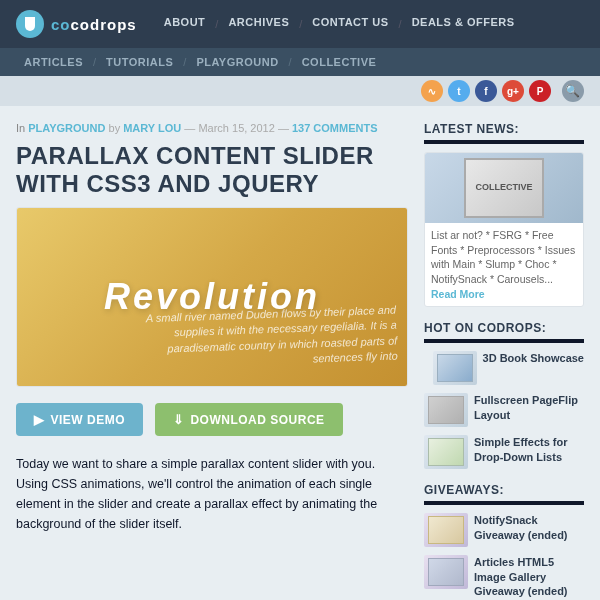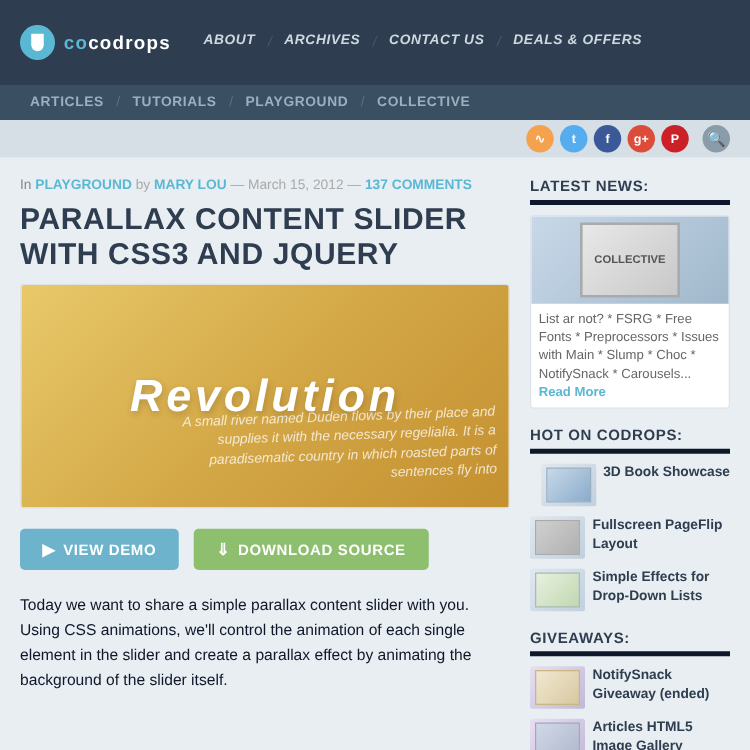--- a/index.html
+++ b/index.html
@@ -1,25 +1,25 @@
 <!DOCTYPE html>
 <html><head>
   <meta charset="utf-8">
   <style>
     * { box-sizing: border-box; margin: 0; padding: 0; }
     body { font-family: Arial, Helvetica, sans-serif; font-size: 13px; background: #e8eef2; color: #444; width: 600px; overflow-x: hidden; }
 
     
-    #header { background: #2e3d4f; height: 68px; display: flex; align-items: center; padding: 0 16px; }
+    #header { background: #2e3d4f; height: 48px; display: flex; align-items: center; padding: 0 16px; gap: 12px; }
     #logo { display: flex; align-items: center; gap: 7px; }
     .logo-drop { width: 28px; height: 28px; background: #5bb8d4; border-radius: 50%; display: flex; align-items: center; justify-content: center; }
     .logo-drop::before { content: ''; display: block; width: 10px; height: 14px; background: white; border-radius: 0 0 6px 6px; }
     .logo-text { color: white; font-size: 15px; font-weight: bold; letter-spacing: 1px; }
     .logo-text span { color: #5bb8d4; }
-    nav { margin-left: 18px; display: flex; gap: 0; font-style: italic; }
+    nav { margin-left: 7px; display: flex; gap: 0; }
     nav a { color: #cdd8e0; font-size: 11px; font-weight: bold; text-decoration: none; padding: 4px 8px; text-transform: uppercase; letter-spacing: 0.5px; }
     .nav-divider { color: #556; padding: 0 2px; font-size: 11px; line-height: 24px; }
 
     
     #subnav { background: #3a4f62; height: 28px; display: flex; align-items: center; padding: 0 16px; gap: 0; }
     #subnav a { color: #9bb0bf; font-size: 11px; font-weight: bold; text-decoration: none; padding: 2px 8px; text-transform: uppercase; letter-spacing: 0.5px; }
     .subnav-sep { color: #5a7080; font-size: 11px; padding: 0 2px; }
 
     
     #social-bar { background: #d6dfe6; height: 30px; display: flex; align-items: center; justify-content: flex-end; padding: 0 16px; gap: 5px; }

